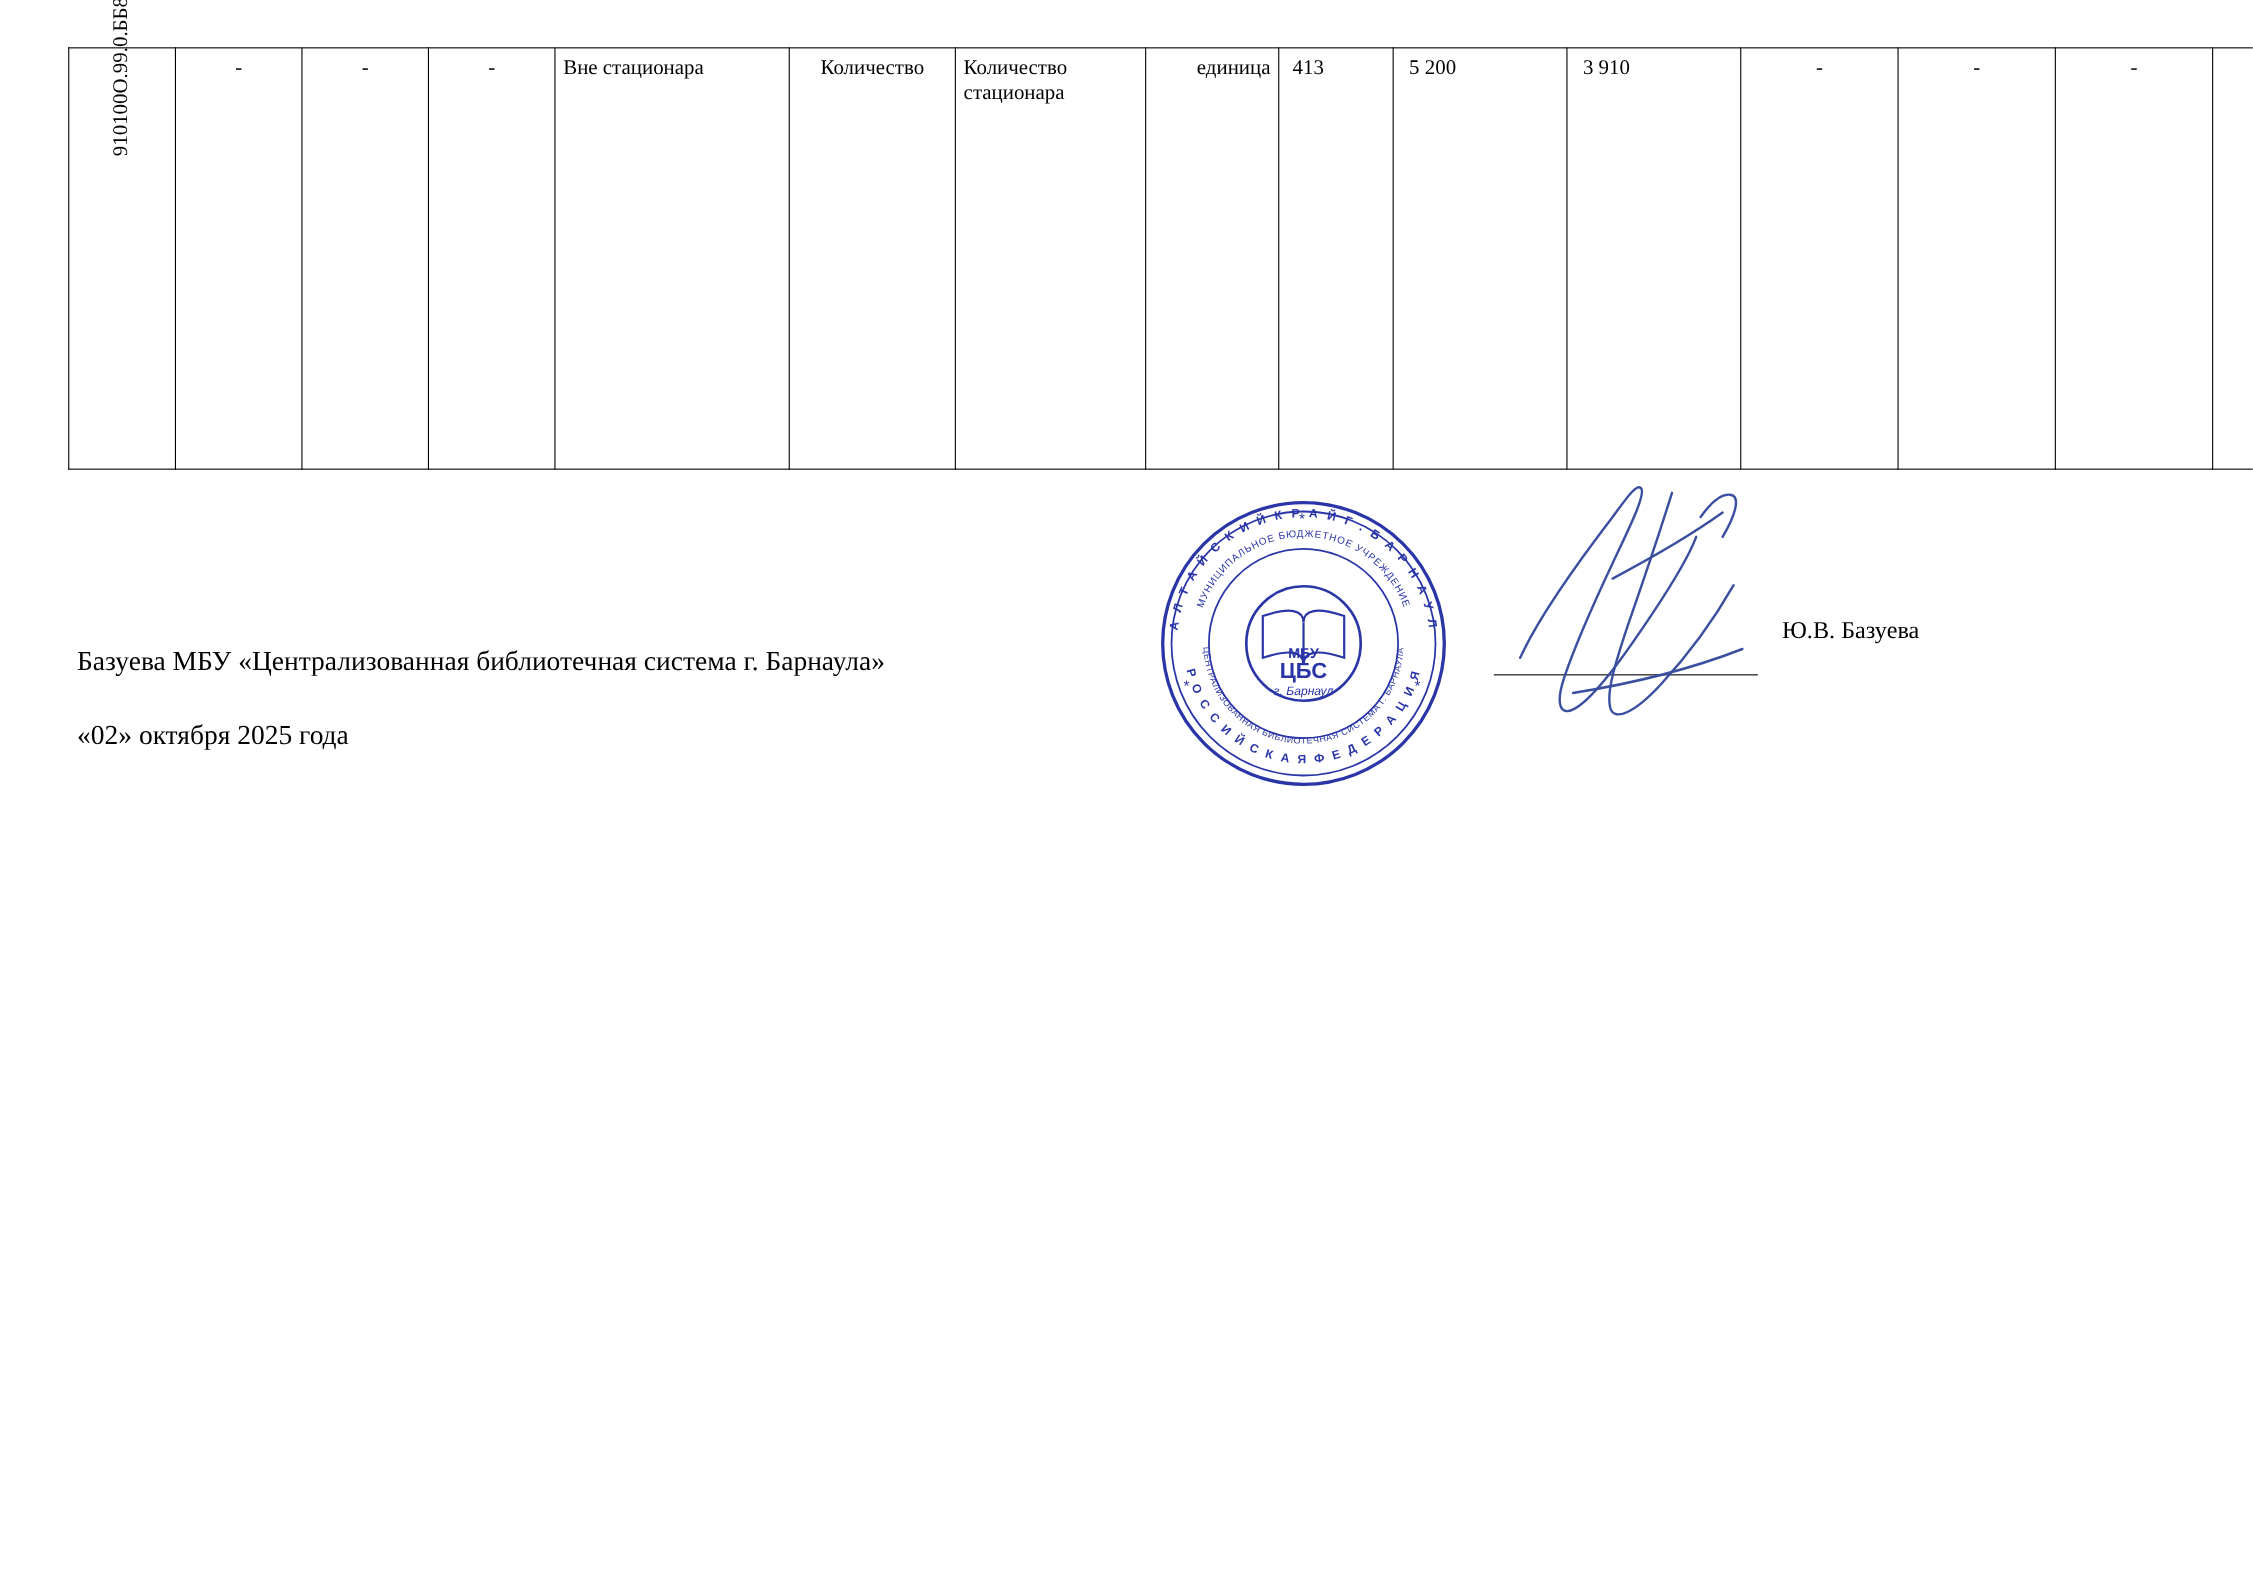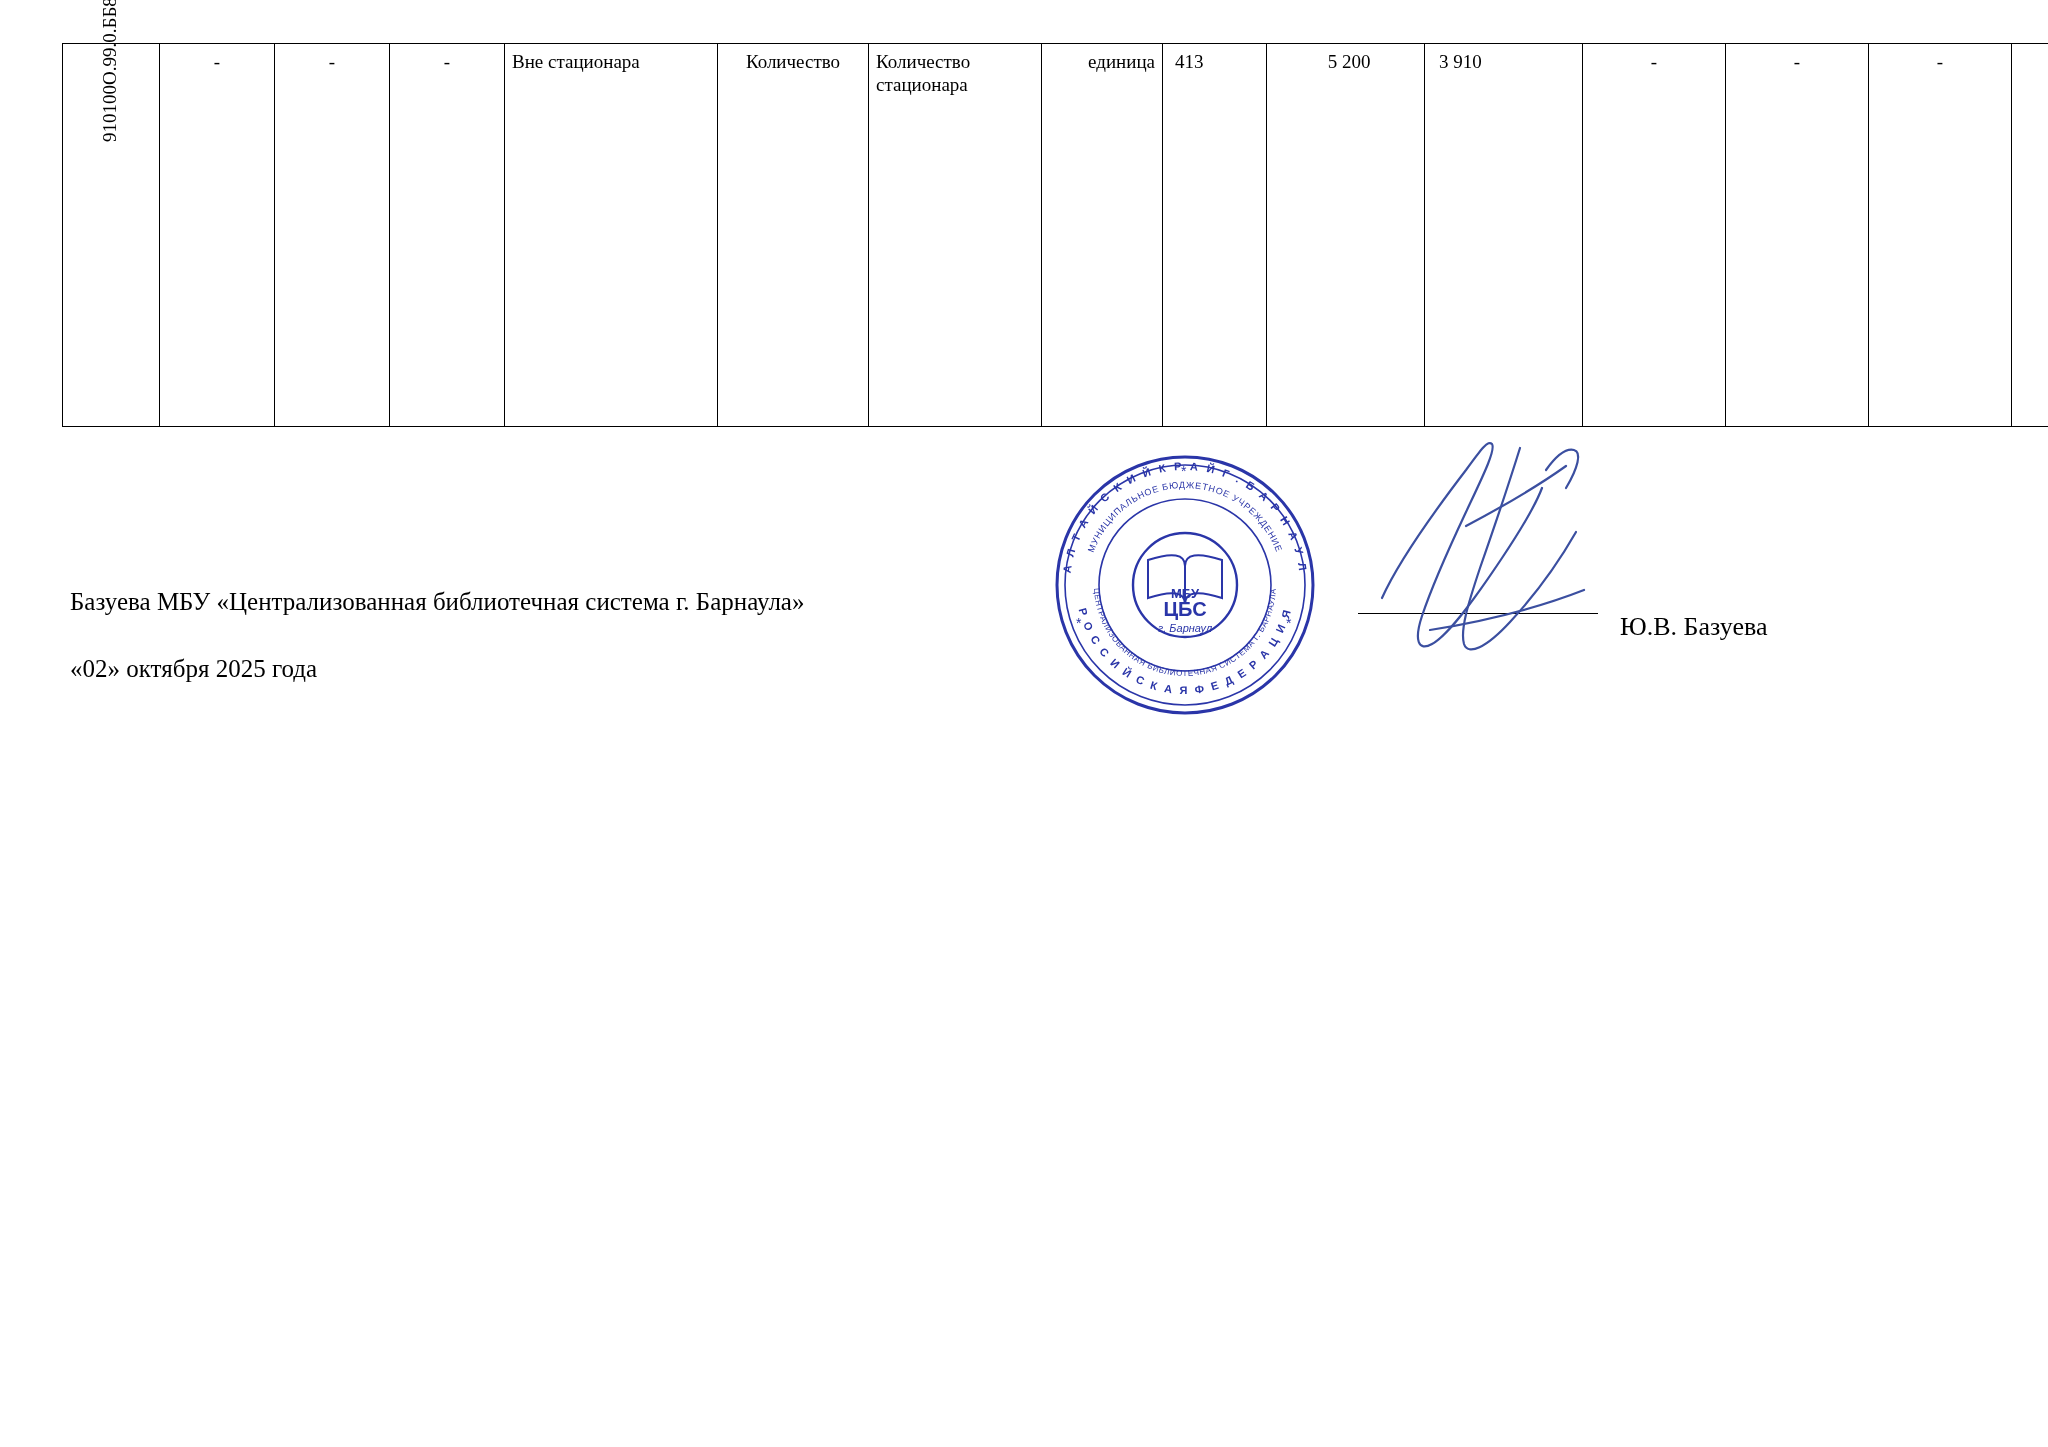--- a/index.html
+++ b/index.html
@@ -54,21 +54,21 @@
     box-sizing: border-box;
   }
   .c-dash1 { width: 100px; text-align: center; }
   .c-dash2 { width: 100px; text-align: center; }
   .c-dash3 { width: 100px; text-align: center; }
   .c-cond  { width: 198px; }
   .c-pay   { width: 136px; text-align: center; }
   .c-ind   { width: 158px; }
   .c-unit  { width: 106px; text-align: right; }
   .c-v1    { width: 84px; padding-left: 12px !important; }
-  .c-v2    { width: 136px; padding-left: 14px !important; text-align: center; }
+  .c-v2    { width: 136px; padding-left: 14px !important; }
   .c-v3    { width: 136px; padding-left: 14px !important; }
   .c-d4, .c-d5, .c-d6, .c-d7 { width: 128px; text-align: center; }
 
   
   .sign-line {
     position: absolute;
     font-size: 25px;
     white-space: nowrap;
   }
   #director-line { left: 70px; top: 588px; }
@@ -77,22 +77,22 @@
   .sign-rule {
     position: absolute;
     left: 1358px;
     top: 613px;
     width: 240px;
     border-bottom: 1.5px solid #000;
   }
   #signer-name {
     position: absolute;
     left: 1620px;
-    top: 612px;
-    font-size: 26px;
+    top: 560px;
+    font-size: 22px;
     white-space: nowrap;
   }
 
   
   .stamp {
     position: absolute;
     left: 1040px;
     top: 440px;
     width: 290px;
     height: 290px;

